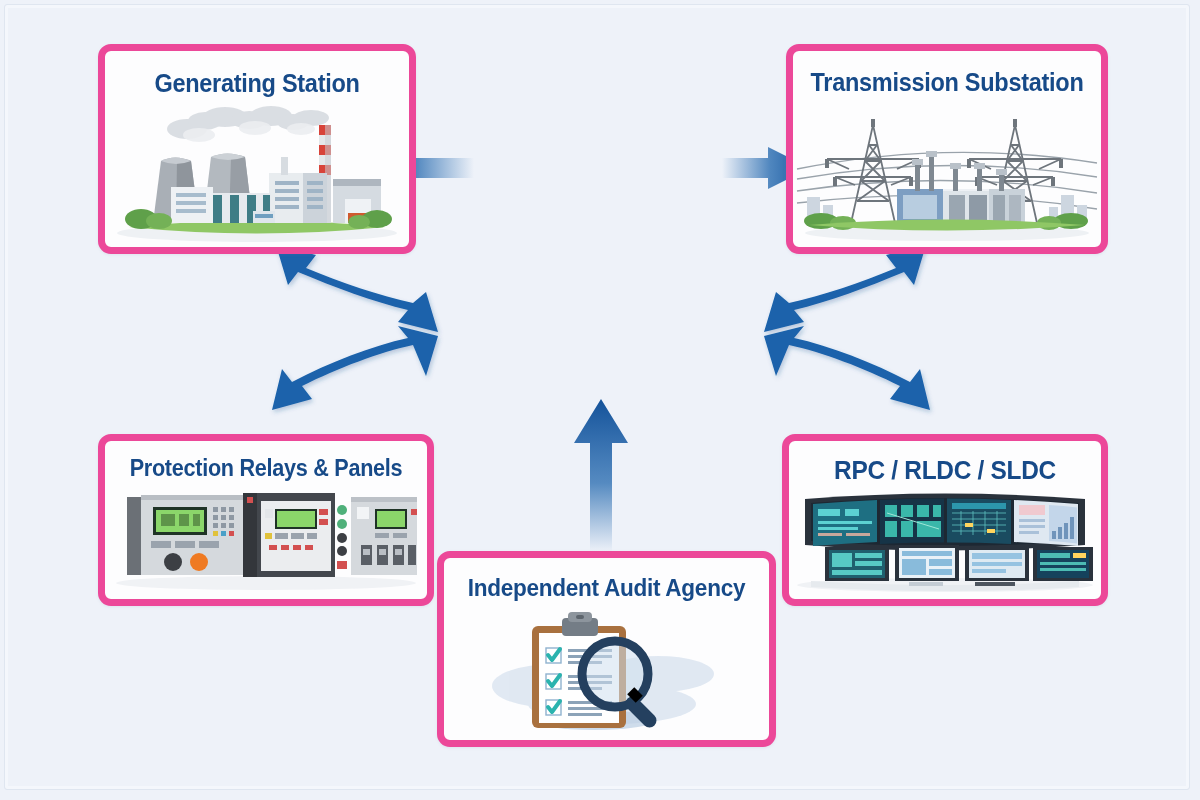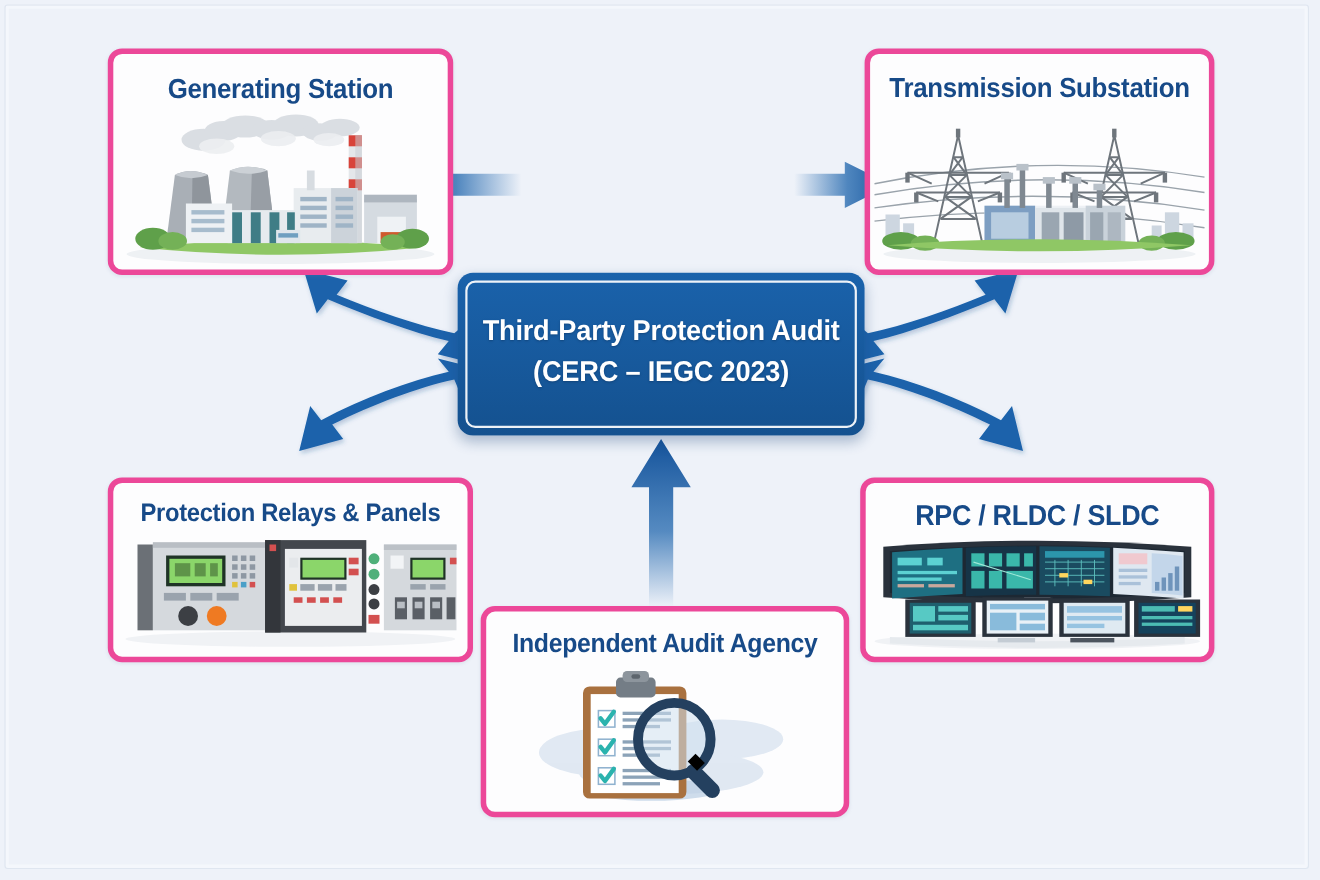--- a/index.html
+++ b/index.html
@@ -14,21 +14,21 @@
   #frame{
     position:absolute;left:4px;top:4px;width:1184px;height:784px;
     border:1px solid #dfe6f0;border-radius:3px;
     box-shadow:inset 0 0 0 3px #f4f7fc;
     pointer-events:none;
   }
 
   .card{
     position:absolute;
     background:#fdfdfe;
-    border:5px solid #ec4899;
+    border:7px solid #ec4899;
     border-radius:13px;
     box-shadow:0 1px 3px rgba(120,140,170,.13);
     overflow:hidden;
   }
   .card-title{
     width:100%;text-align:center;
     color:#174a88;
     font-weight:bold;
     letter-spacing:-.3px;
     font-family:"Liberation Sans",sans-serif;
@@ -129,26 +129,20 @@
       <path d="M 366 168
                L 408 147 L 408 158 L 474 158 L 474 178 L 408 178 L 408 189 Z" fill="url(#gradLeft)"></path>
     </g>
 
     <g>
       <path d="M 810 168
                L 768 147 L 768 158 L 722 158 L 722 178 L 768 178 L 768 189 Z" fill="url(#gradRight)"></path>
     </g>
   </svg>
 
-  <div id="center-node">
-    <div id="center-text">
-      <span>Third-Party Protection Audit</span>
-      <span>(CERC – IEGC 2023)</span>
-    </div>
-  </div>
 
   <div class="card" style="left:98px;top:44px;width:304px;height:196px;">
     <div class="card-title" style="margin-top:18px;font-size:25px;">Generating Station</div>
     <svg class="art" style="top:44px;height:150px;" viewBox="0 0 304 150">
 
       <g fill="#d9dde2" opacity=".95">
         <ellipse cx="82" cy="34" rx="20" ry="10"></ellipse>
           <ellipse cx="100" cy="26" rx="17" ry="9"></ellipse>
         <ellipse cx="120" cy="22" rx="22" ry="10"></ellipse>
           <ellipse cx="144" cy="25" rx="18" ry="9"></ellipse>

